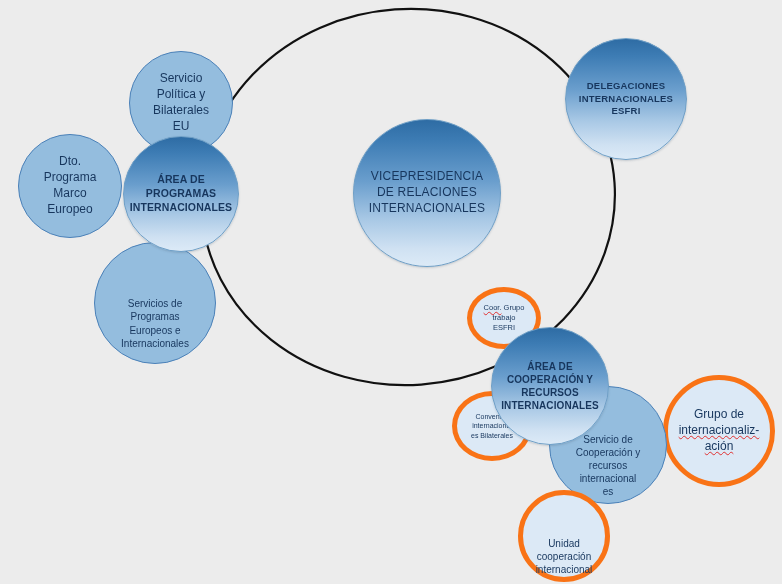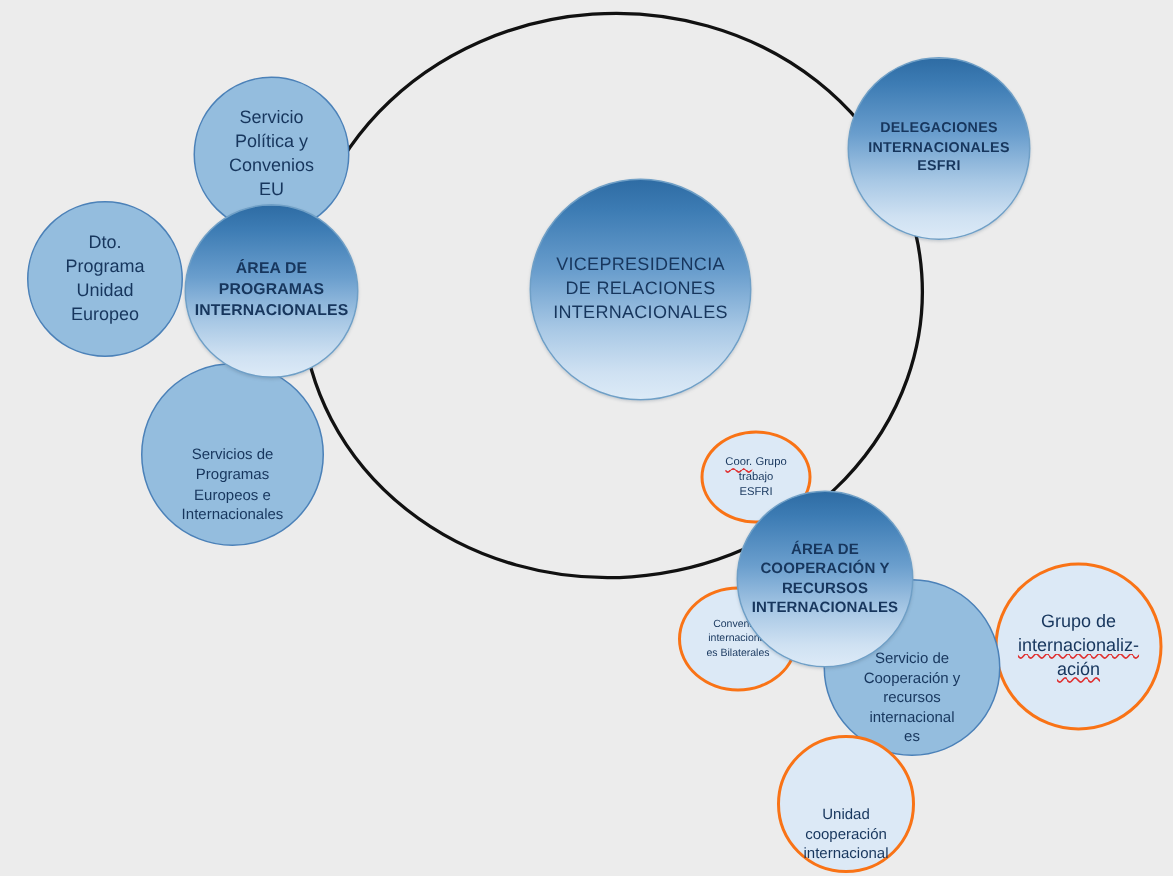--- a/index.html
+++ b/index.html
@@ -41,21 +41,21 @@
     box-shadow: 0 1px 2px rgba(80,100,120,0.25);
   }
   
   .mid {
     background: #94BDDE;
     border: 1px solid #4B81B8;
   }
   
   .pale {
     background: #DCE9F6;
-    border: 2px solid #f97316;
+    border: 5px solid #f97316;
   }
 
   
   .t-main   { font-size: 12px; letter-spacing: .2px; }
   .t-area   { font-size: 10.5px; font-weight: 700; letter-spacing: .1px; }
   .t-areab  { font-size: 10px;  font-weight: 700; letter-spacing: .1px; }
   .t-deleg  { font-size: 9.5px; font-weight: 700; letter-spacing: .2px; }
   .t-sat    { font-size: 12px; }
   .t-sat-sm { font-size: 10px; margin-top: 41px; }
   .t-tiny   { font-size: 7.5px; }
@@ -83,28 +83,28 @@
 
 <div id="stage">
 
   <svg id="ellipse-outline" viewBox="0 0 782 584">
     <ellipse cx="408" cy="197" rx="207" ry="188" fill="none" stroke="#111111" stroke-width="2.2" transform="rotate(-4 408 197)"></ellipse>
   </svg>
 
   <div class="node mid" style="left:129px; top:51px; width:104px; height:104px;">
     <span class="lbl t-sat">Servicio
 Política y
-Convenios
+Bilaterales
 EU</span>
   </div>
 
   <div class="node mid" style="left:18px; top:134px; width:104px; height:104px;">
     <span class="lbl t-sat">Dto.
 Programa
-Unidad
+Marco
 Europeo</span>
   </div>
 
   <div class="node mid" style="left:94px; top:242px; width:122px; height:122px;">
     <span class="lbl t-sat-sm">Servicios de
 Programas
 Europeos e
 Internacionales</span>
   </div>
 

